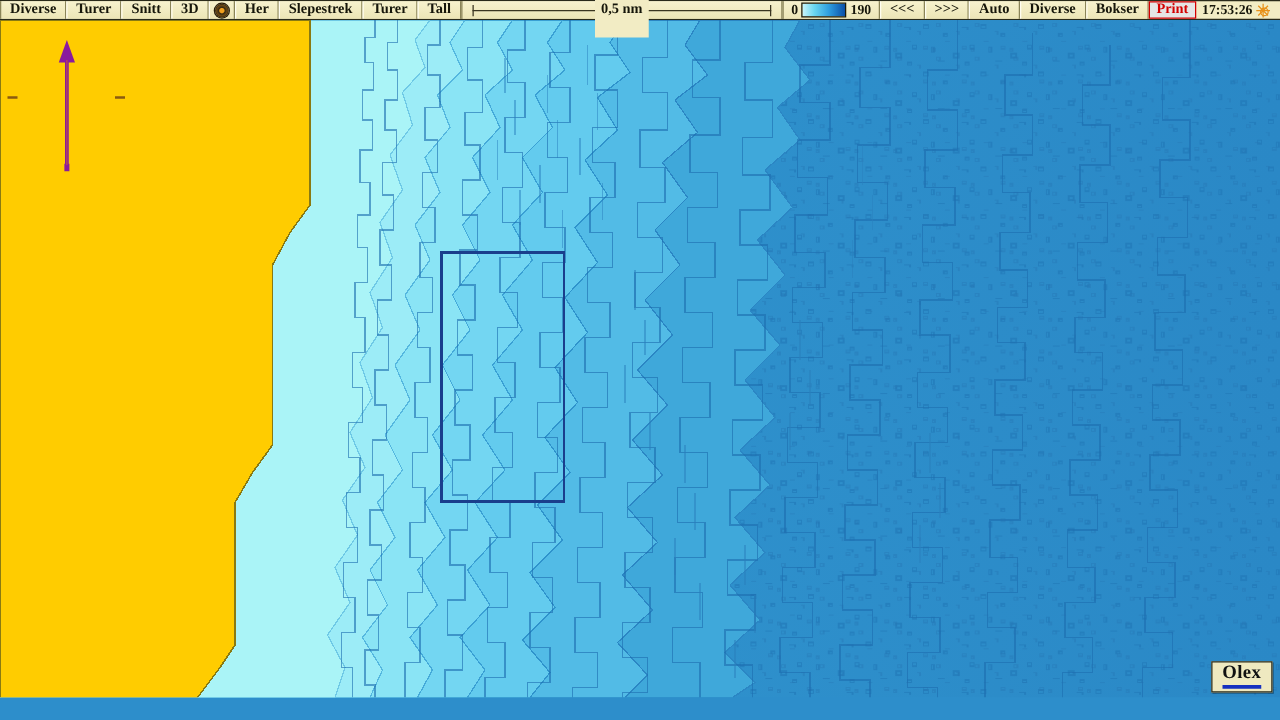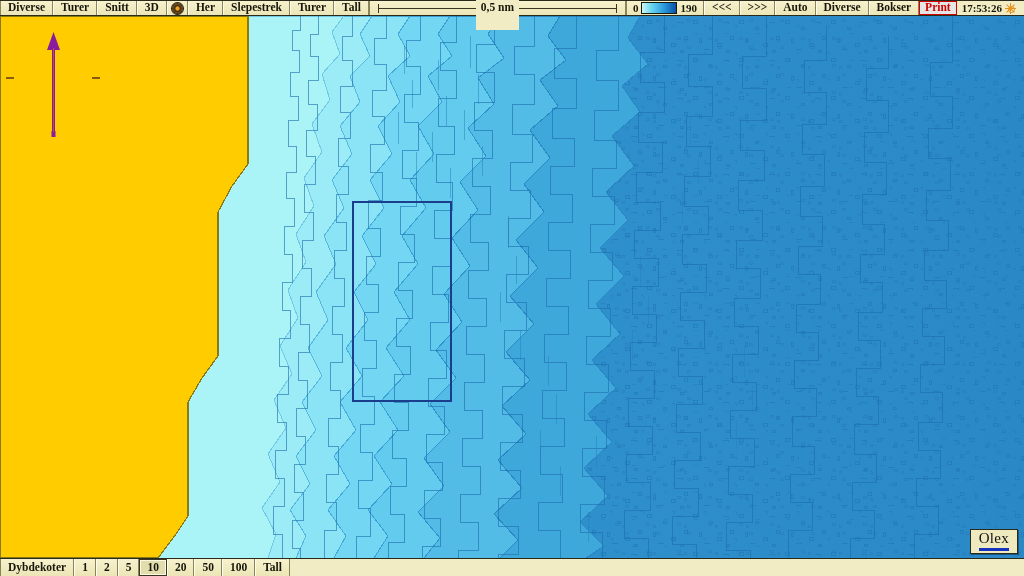--- a/index.html
+++ b/index.html
@@ -68,21 +68,21 @@
   #map{position:absolute;left:0;top:16px;width:1024px;height:542px;overflow:hidden;}
   #map svg{display:block;}
 
   
   #vessel{position:absolute;left:38px;top:14px;width:32px;height:108px;z-index:30;}
 
   
   #olex{position:absolute;right:6px;bottom:22px;z-index:35;
         background:#efe9c0;border:1px solid #2a2a1a;padding:1px 8px 2px 8px;
         box-shadow:1px 1px 0 rgba(0,0,0,.35);}
-  #olex .word{font-size:15px;font-weight:normal;font-style:normal;color:#111;
+  #olex .word{font-size:15px;font-weight:bold;font-style:normal;color:#111;
               font-family:"Liberation Serif",serif;line-height:1.05;
               text-align:center;letter-spacing:.3px;}
   #olex .bar{height:3px;background:#1630c0;margin-top:1px;}
 </style>
 </head>
 <body>
 
 <div id="app">
 
   <div class="toolbar" id="topbar">
@@ -316,26 +316,14 @@
 
     <div style="position:absolute;left:6px;top:61px;width:8px;height:2px;background:#8a5a10;"></div>
     <div style="position:absolute;left:92px;top:61px;width:8px;height:2px;background:#8a5a10;"></div>
   </div>
 
   <div id="olex">
     <div class="word">Olex</div>
     <div class="bar"></div>
   </div>
 
-  <div class="toolbar" id="bottombar">
-    <div class="tbtn">Dybdekoter</div>
-    <div class="tbtn">1</div>
-    <div class="tbtn">2</div>
-    <div class="tbtn">5</div>
-    <div class="tbtn bsel">10</div>
-    <div class="tbtn">20</div>
-    <div class="tbtn">50</div>
-    <div class="tbtn">100</div>
-    <div class="tbtn">Tall</div>
-    <div style="flex:1;background:transparent;"></div>
-  </div>
 
 </div>
 
 </body></html>

